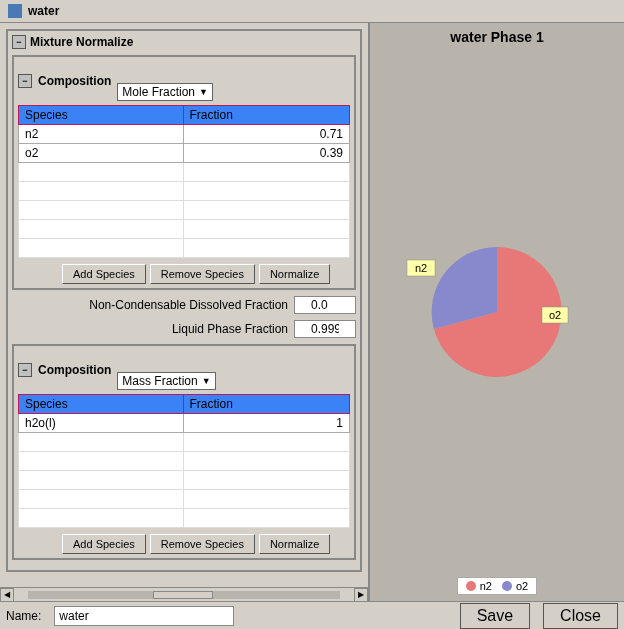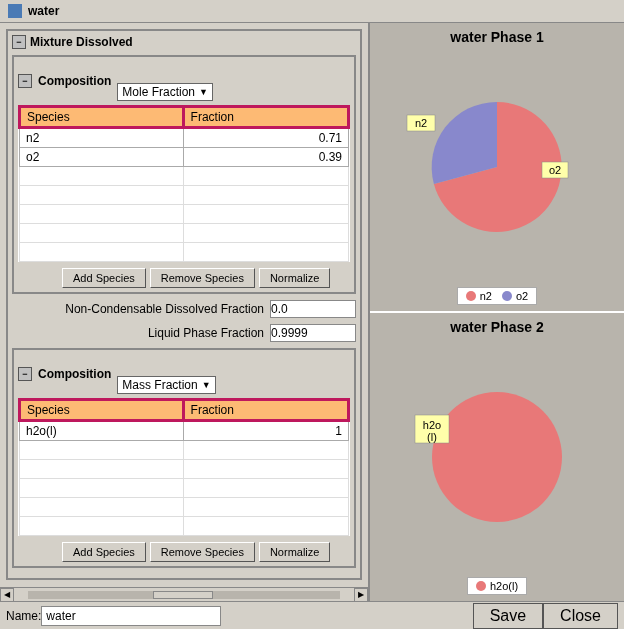--- a/index.html
+++ b/index.html
@@ -108,22 +108,22 @@
     }
 
     
     .species-table {
       width: 100%;
       border-collapse: collapse;
       margin-bottom: 6px;
       background: white;
     }
     .species-table th {
-      background: #fdba74;
-      border: 3px solid #be185d;
+      background: #3b82f6;
+      border: 1px solid #be185d;
       padding: 2px 6px;
       text-align: left;
       font-weight: normal;
     }
     .species-table td {
       border: 1px solid #aaa;
       padding: 2px 6px;
     }
     .species-table td.fraction {
       text-align: right;
@@ -155,23 +155,23 @@
       display: flex;
       align-items: center;
       justify-content: flex-end;
       margin: 6px 0;
       gap: 6px;
     }
     .field-label {
       text-align: right;
     }
     .field-input {
-      width: 86px;
+      width: 62px;
       border: 1px solid #888;
-      padding: 1px 0;
+      padding: 1px 16px;
       background: white;
       font-size: 12px;
     }
 
     
     .scroll-bar-area {
       height: 14px;
       background: #d4d0c8;
       border-top: 1px solid #888;
       display: flex;
@@ -205,21 +205,21 @@
     }
 
     
     .bottom-bar {
       height: 28px;
       background: #d4d0c8;
       border-top: 1px solid #888;
       display: flex;
       align-items: center;
       padding: 0 6px;
-      gap: 0;
+      gap: 13px;
     }
     .name-label {
       font-size: 12px;
     }
     .name-input {
       width: 180px;
       border: 1px solid #888;
       padding: 2px 4px;
       background: white;
       font-size: 12px;
@@ -248,21 +248,21 @@
       background: #c0c0c0;
       overflow: hidden;
     }
 
     .chart-section {
       flex: 1;
       display: flex;
       flex-direction: column;
       align-items: center;
       padding: 6px;
-      border-bottom: 2px solid #ffffff;
+      border-bottom: 2px solid #a21caf;
       background: #b8b4ac;
     }
     .chart-section:last-child {
       border-bottom: none;
     }
 
     .chart-title {
       font-size: 14px;
       font-weight: bold;
       margin-bottom: 6px;
@@ -310,21 +310,21 @@
 </div>
 
 <div class="main-content">
 
   <div class="left-panel">
     <div class="left-scroll">
 
       <div class="section-box">
         <div class="section-header">
           <div class="section-icon">−</div>
-          <span>Mixture Dissolved</span>
+          <span>Mixture Normalize</span>
         </div>
 
         <div class="section-box">
           <div class="composition-header">
             <div class="section-icon">−</div>
             <span class="composition-label">Composition</span>
             <div class="dropdown">
               <span>Mole Fraction</span>
               <span class="dropdown-arrow">▼</span>
             </div>
@@ -471,39 +471,20 @@
           <div class="legend-dot" style="background:#e87878;"></div>
           <span>n2</span>
         </div>
         <div class="legend-item">
           <div class="legend-dot" style="background:#8888cc;"></div>
           <span>o2</span>
         </div>
       </div>
     </div>
 
-    <div class="chart-section">
-      <div class="chart-title">water Phase 2</div>
-      <div class="chart-area">
-        <svg class="pie" width="190" height="150" viewBox="-95 -75 190 150">
-
-          <circle cx="0" cy="0" r="65" fill="#e87878"></circle>
-
-          <rect x="-82" y="-42" width="34" height="28" fill="#ffffaa" stroke="#888" stroke-width="0.5"></rect>
-          <text x="-65" y="-28" text-anchor="middle" font-size="11">h2o</text>
-          <text x="-65" y="-16" text-anchor="middle" font-size="11">(l)</text>
-        </svg>
-      </div>
-      <div class="legend">
-        <div class="legend-item">
-          <div class="legend-dot" style="background:#e87878;"></div>
-          <span>h2o(l)</span>
-        </div>
-      </div>
-    </div>
 
   </div>
 </div>
 
 <div class="bottom-bar">
   <span class="name-label">Name:</span>
   <input type="text" class="name-input" value="water" style="">
   <div class="spacer"></div>
   <button class="save-btn">Save</button>
   <button class="close-btn">Close</button>

